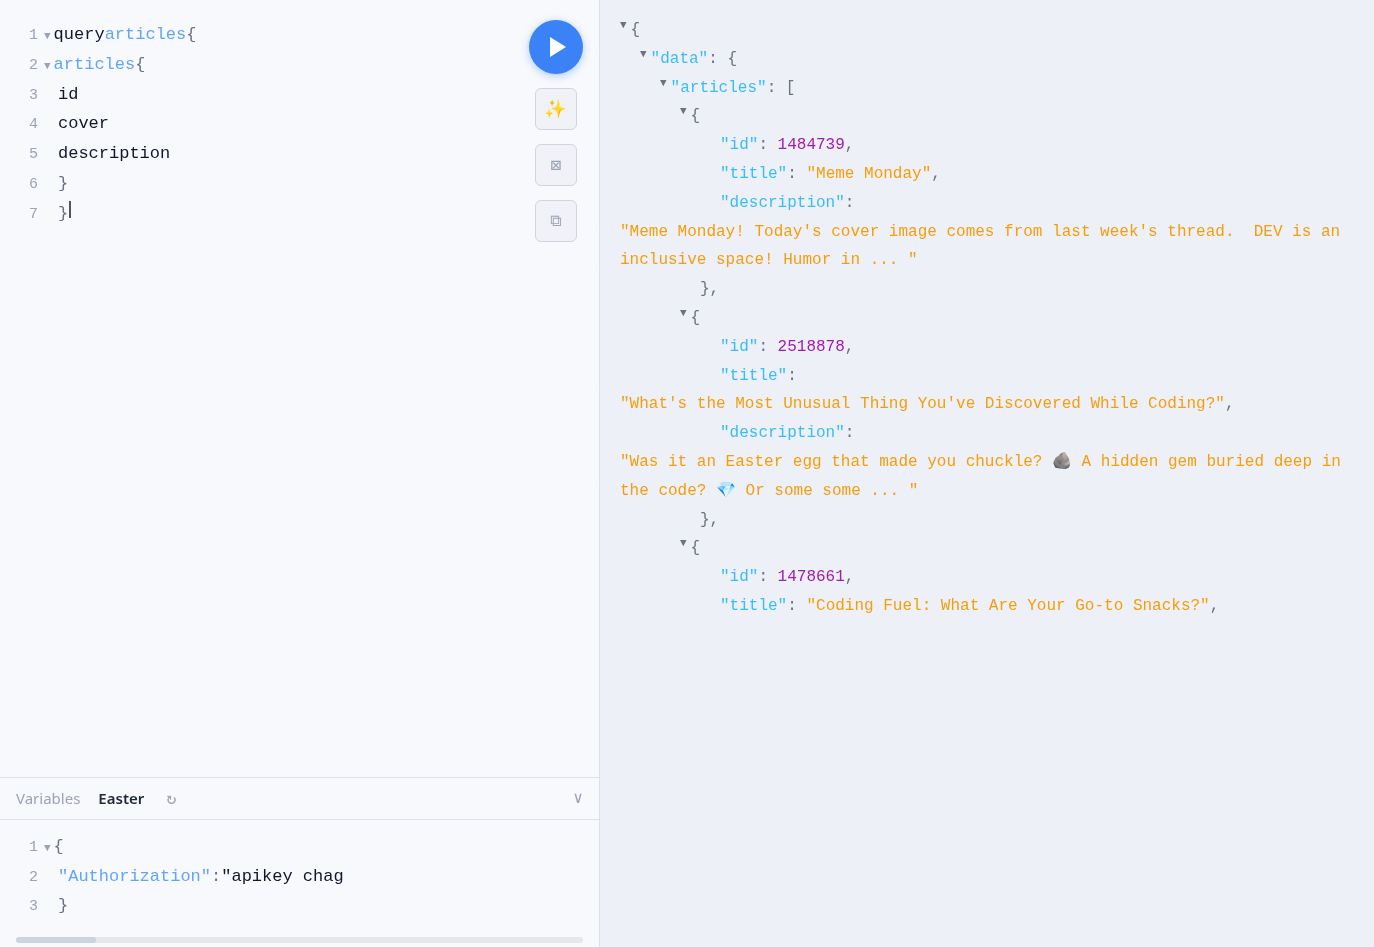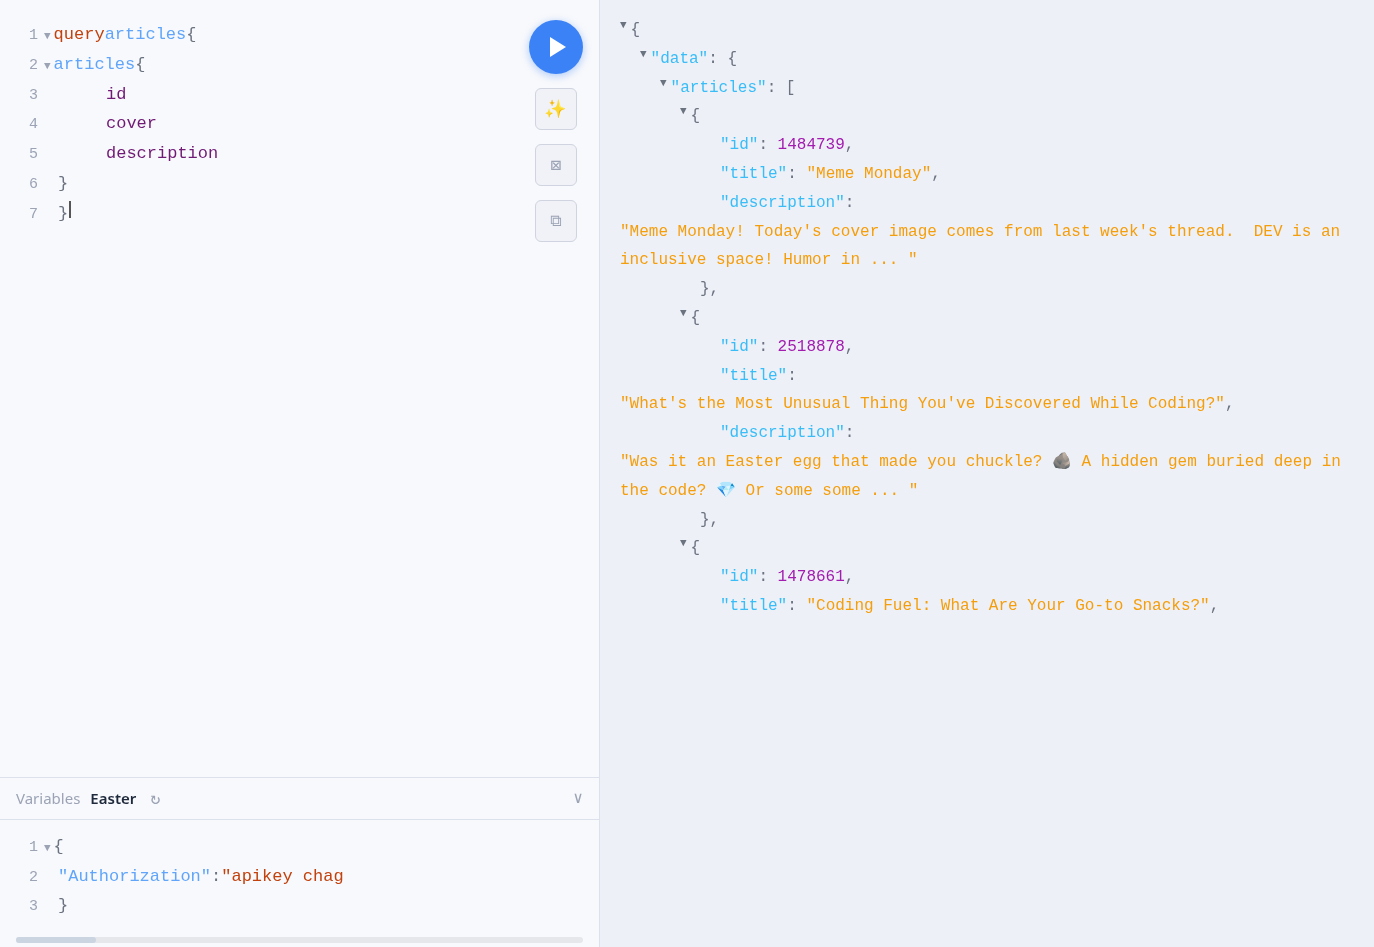--- a/index.html
+++ b/index.html
@@ -101,35 +101,35 @@
       user-select: none;
     }
 
     .triangle {
       color: #9ba3b5;
       font-size: 11px;
       margin-right: 3px;
       cursor: pointer;
     }
 
-    .kw-query { color: #c2410c; font-weight: 500; }
+    .kw-query { color: #0f172a; font-weight: 500; }
     .kw-name  { color: #60a5fa; }
     .kw-brace { color: #6b7280; }
-    .kw-field { color: #701a75; margin-left: 48px; }
+    .kw-field { color: #0f172a; }
 
     .bottom-section {
       border-top: 1px solid #dde1ec;
       background: #f8f9fc;
     }
 
     .bottom-tabs {
       display: flex;
       align-items: center;
       padding: 10px 16px;
-      gap: 10px;
+      gap: 18px;
       border-bottom: 1px solid #dde1ec;
     }
 
     .tab-label {
       font-size: 15px;
       color: #9ba3b5;
       cursor: pointer;
       font-family: system-ui, sans-serif;
     }
 

